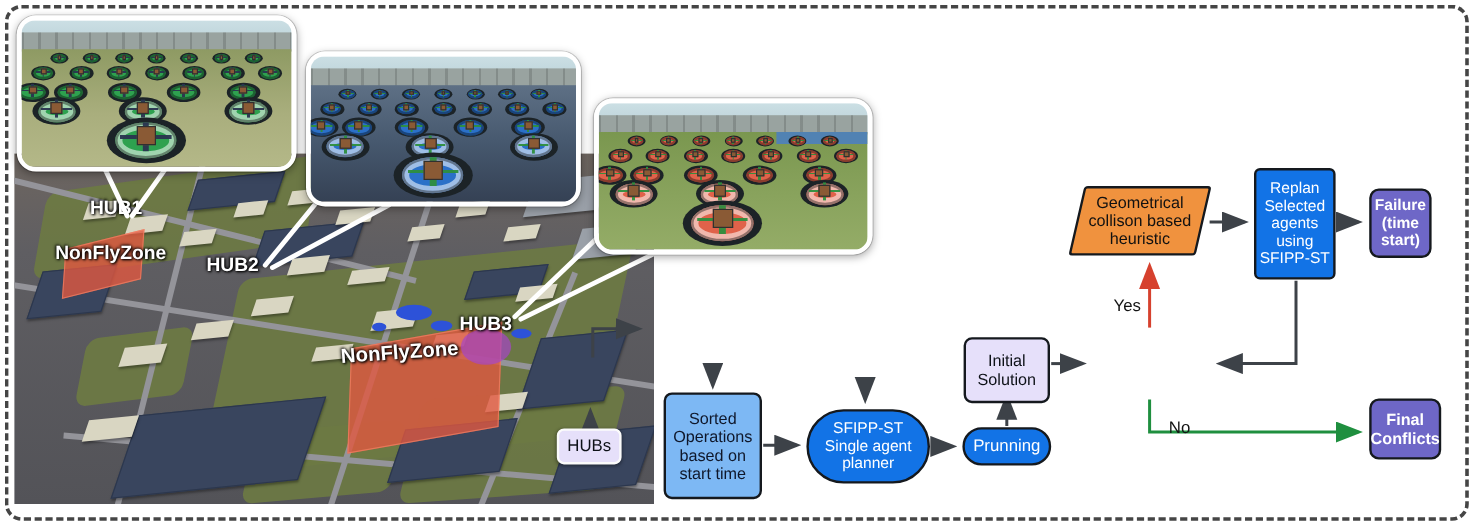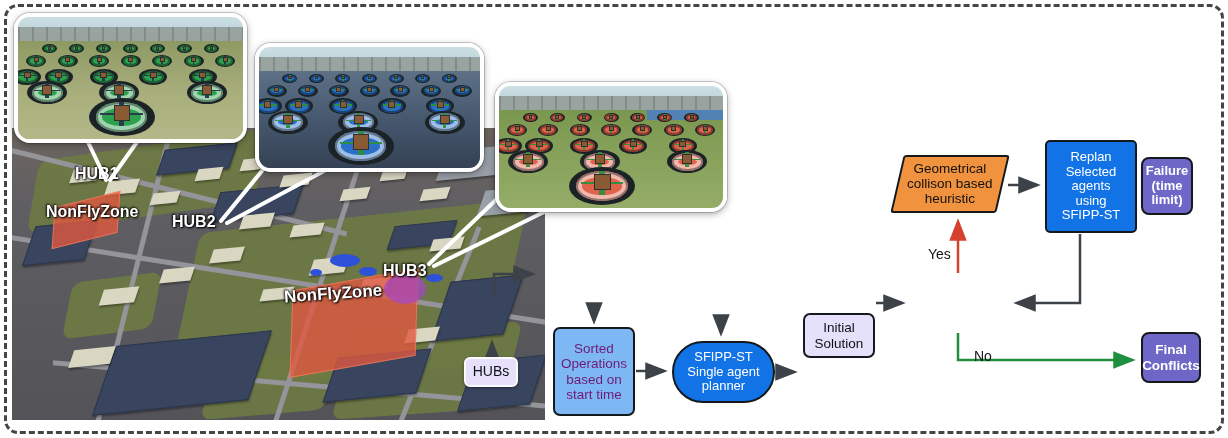--- a/index.html
+++ b/index.html
@@ -39,21 +39,21 @@
   .pad.big::before{box-shadow:inset 0 0 0 2px rgba(0,0,0,.38),inset 0 0 0 6px rgba(255,255,255,.55);}
   .pad .props{position:absolute;left:18%;top:10%;width:64%;height:64%;opacity:.95;
      background:linear-gradient(90deg,transparent 44%,var(--dc) 44% 56%,transparent 56%),
                 linear-gradient(0deg,transparent 44%,var(--dc) 44% 56%,transparent 56%);}
   .pad .box{position:absolute;left:38%;top:18%;width:25%;height:42%;background:#8a5a35;border:1px solid #303030;}
 
   
   .node{position:absolute;display:flex;align-items:center;justify-content:center;text-align:center;
      white-space:pre-line;line-height:1.12;z-index:20;border:2px solid #15191e;color:#111;}
   .blue{background:#1273e6;color:#fff;}
-  .lblue{background:#7db8f4;color:#701a75;}
+  .lblue{background:#7db8f4;color:#0f172a;}
   .red{background:#e8250e;color:#fff;font-weight:bold;}
   .purple{background:#6e67c7;color:#fff;font-weight:bold;}
   .lav{background:#e6e0fa;color:#0d1117;}
   .green{background:#5cbd63;color:#0b130b;border:2px solid #f6f6f6;box-shadow:0 1px 3px rgba(0,0,0,.4);}
   .whitebr{border:2px solid #fbfbfb;box-shadow:0 1px 3px rgba(0,0,0,.4);}
   .edge-label{position:absolute;z-index:22;color:#141414;font-size:14px;}
   svg.layer{position:absolute;left:0;top:0;z-index:15;pointer-events:none;}
   svg.callouts{z-index:8;}
   .diamond-wrap{position:absolute;z-index:20;}
   .diamond-wrap .dlabel{position:absolute;inset:0;display:flex;align-items:center;justify-content:center;font-size:13.5px;color:#111;}
@@ -466,38 +466,39 @@
   </svg>
 
   <div class="node lav whitebr" style="left:464px;top:357px;width:54px;height:30px;border-radius:6px;font-size:14px;">HUBs</div>
   <div class="node lblue" style="left:553px;top:327px;width:82px;height:89px;border-radius:7px;font-size:13.5px;">Sorted
 Operations
 based on
 start time</div>
   <div class="node blue" style="left:672px;top:341px;width:103px;height:62px;border-radius:31px;font-size:13px;">SFIPP-ST
 Single agent
 planner</div>
-  <div class="node lav" style="left:803px;top:281px;width:72px;height:45px;border-radius:7px;font-size:13.5px;margin-top:32px;">Initial
+  <div class="node blue" style="left:802px;top:356px;width:74px;height:32px;border-radius:16px;font-size:14px;">Prunning</div>
+  <div class="node lav" style="left:803px;top:281px;width:72px;height:55px;border-radius:7px;font-size:13.5px;">Initial
 Solution</div>
 
 
   <div class="node" style="left:897px;top:155px;width:106px;height:58px;background:#f0923e;transform:skewX(-13deg);border-radius:3px;">
     <span style="transform:skewX(13deg);white-space:pre-line;font-size:13.5px;">Geometrical
 collison based
 heuristic</span>
   </div>
 
-  <div class="node blue" style="left:1045px;top:140px;width:92px;height:93px;border-radius:5px;font-size:13px;">Replan
+  <div class="node blue" style="left:1045px;top:140px;width:68px;height:93px;border-radius:5px;font-size:13px;">Replan
 Selected
 agents
 using
 SFIPP-ST</div>
   <div class="node purple" style="left:1141px;top:157px;width:52px;height:58px;border-radius:8px;font-size:13px;">Failure
 (time
-limit)</div>
+start)</div>
   <div class="node purple" style="left:1141px;top:332px;width:60px;height:51px;border-radius:8px;font-size:13.5px;">Final
 Conflicts</div>
 
   <div class="edge-label" style="left:928px;top:246px;">Yes</div>
   <div class="edge-label" style="left:974px;top:348px;">No</div>
 
   <div class="dashed-frame"></div>
 </div>
 
 </body></html>

